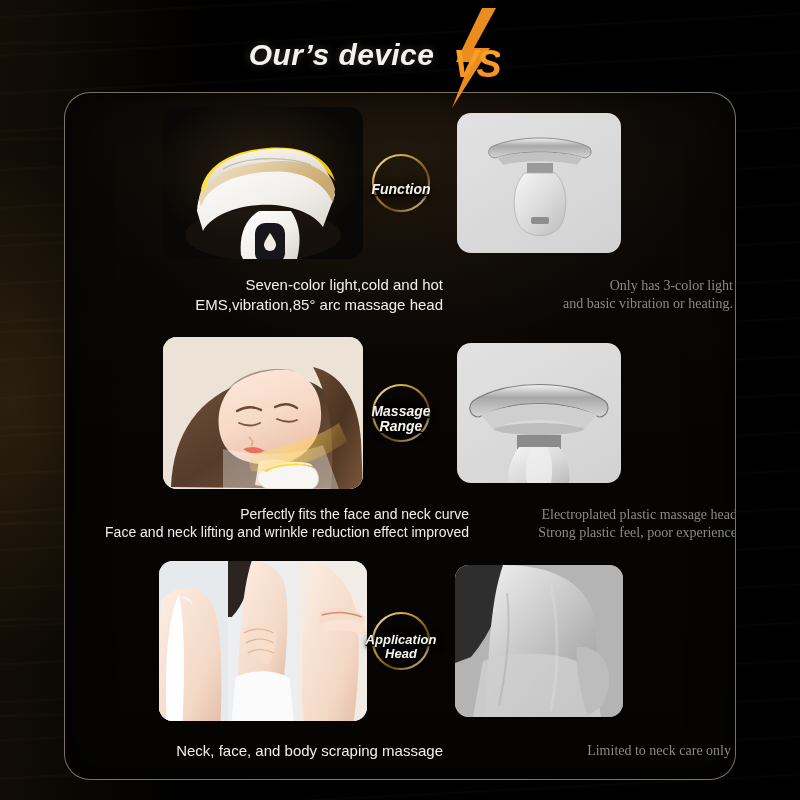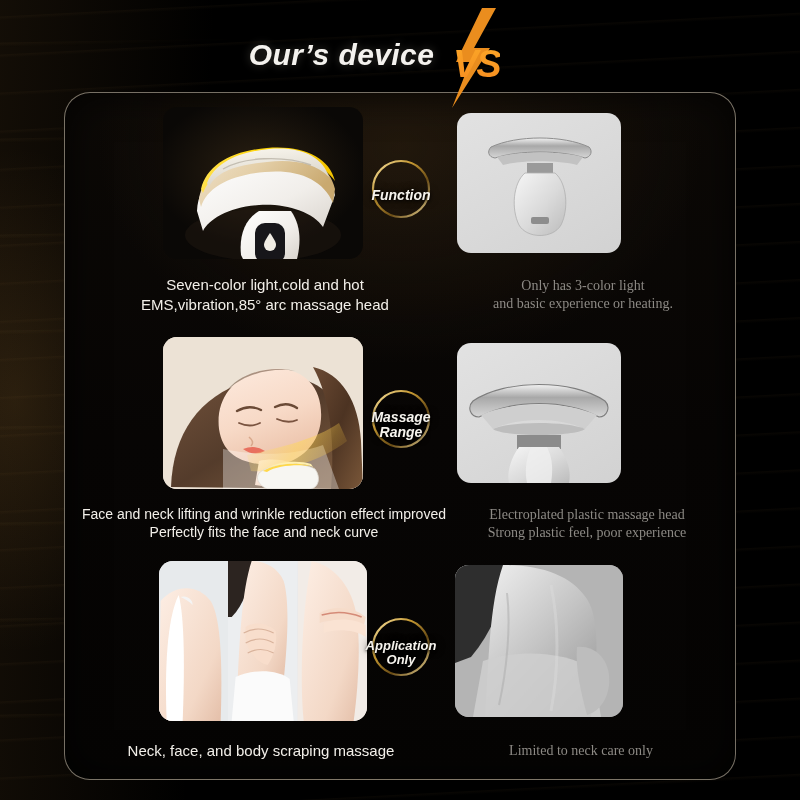--- a/index.html
+++ b/index.html
@@ -115,41 +115,42 @@
   
   .grey-card {
     background:linear-gradient(150deg,#e2e2e2 0%,#dadada 50%,#d2d2d2 100%);
   }
   .grey-photo {
     background:linear-gradient(140deg,#b9b9b9 0%,#9d9d9d 35%,#cfcfcf 70%,#8f8f8f 100%);
   }
 
   
   .badge {
-    position:absolute; left:336px; top:50px;
+    position:absolute; left:336px; top:44px;
     width:92px; height:92px; margin-left:-46px;
     display:flex; align-items:center; justify-content:center;
     z-index:5;
+    text-decoration:underline;
   }
   .ring { position:absolute; left:14px; top:8px; width:64px; height:64px; }
   .badge-label {
     position:relative; z-index:3;
     font-size:14px; font-weight:bold; font-style:italic;
     color:#f6f3ed; line-height:1.05; text-align:center;
     white-space:pre-line;
     text-shadow:0 1px 3px rgba(0,0,0,0.95), 0 0 8px rgba(0,0,0,0.8);
   }
   #badge-3 .badge-label { font-size:13px; }
 
   
   .caption-row {
     position:absolute; left:0; width:672px; top:176px; height:48px;
   }
   .cap {
-    position:absolute; text-align:center; line-height:1.32;
+    position:absolute; text-align:right; line-height:1.32;
     white-space:nowrap;
   }
   .cap-left  { color:#f2efe9; font-size:15px; }
   .cap-right { color:#8d8a85; font-size:14px;font-family:Liberation Serif, serif; }
 
   #r1-cap-left  { left:22px;  width:356px; top:0; }
   #r1-cap-right { left:368px; width:300px; top:2px; }
   #r2-cap-left  { left:-6px;  width:410px; top:0; font-size:14px; }
   #r2-cap-right { left:372px; width:300px; top:1px; }
   #r3-cap-left  { left:14px;  width:364px; top:8px; }
@@ -251,21 +252,21 @@
       </div>
     </div>
 
     <div class="caption-row">
       <div class="cap cap-left" id="r1-cap-left">
         <span class="cap-line">Seven-color light,cold and hot</span>
         <span class="cap-line">EMS,vibration,85° arc massage head</span>
       </div>
       <div class="cap cap-right" id="r1-cap-right">
         <span class="cap-line">Only has 3-color light</span>
-        <span class="cap-line">and basic experience or heating.</span>
+        <span class="cap-line">and basic vibration or heating.</span>
       </div>
     </div>
   </div>
 
   <div class="row" id="row-2">
     <div class="pair">
 
       <div class="card card-left" id="model-shot">
         <svg class="device-svg" viewBox="0 0 200 152" preserveAspectRatio="xMidYMid slice">
           <defs>
@@ -320,22 +321,22 @@
           <path d="M36,86 C54,78 110,78 128,86 C118,94 46,94 36,86 Z" fill="#bdbdbd"></path>
           <rect x="60" y="92" width="44" height="14" fill="#8b8b8b"></rect>
           <path d="M62,104 C52,118 50,132 52,140 L112,140 C114,130 112,118 102,104 Z" fill="url(#gBody)"></path>
           <path d="M74,104 C68,118 68,130 70,140 L94,140 C96,128 96,116 90,104 Z" fill="#efefef" opacity="0.8"></path>
         </svg>
       </div>
     </div>
 
     <div class="caption-row">
       <div class="cap cap-left" id="r2-cap-left">
+        <span class="cap-line">Perfectly fits the face and neck curve</span>
         <span class="cap-line">Face and neck lifting and wrinkle reduction effect improved</span>
-        <span class="cap-line">Perfectly fits the face and neck curve</span>
       </div>
       <div class="cap cap-right" id="r2-cap-right">
         <span class="cap-line">Electroplated plastic massage head</span>
         <span class="cap-line">Strong plastic feel, poor experience</span>
       </div>
     </div>
   </div>
 
   <div class="row" id="row-3">
     <div class="pair">
@@ -377,21 +378,21 @@
             <path d="M26,62 C40,56 58,58 68,64 L68,76 C56,68 38,68 26,72 Z" fill="#fae3d3"></path>
           </svg>
         </div>
       </div>
 
       <div class="badge" id="badge-3">
         <svg class="ring" viewBox="0 0 64 64">
           <circle cx="32" cy="32" r="28" fill="none" stroke="url(#ringG1)" stroke-width="2.2"></circle>
         </svg>
         <span class="badge-label">Application
-Only</span>
+Head</span>
       </div>
 
       <div class="card card-right grey-photo">
         <svg class="device-svg" viewBox="0 0 168 152" preserveAspectRatio="xMidYMid slice">
           <defs>
             <linearGradient id="greySkin" x1="0.2" y1="0" x2="1" y2="1">
               <stop offset="0%" stop-color="#e8e8e8"></stop>
                 <stop offset="45%" stop-color="#c4c4c4"></stop>
               <stop offset="100%" stop-color="#939393"></stop>
             </linearGradient>

